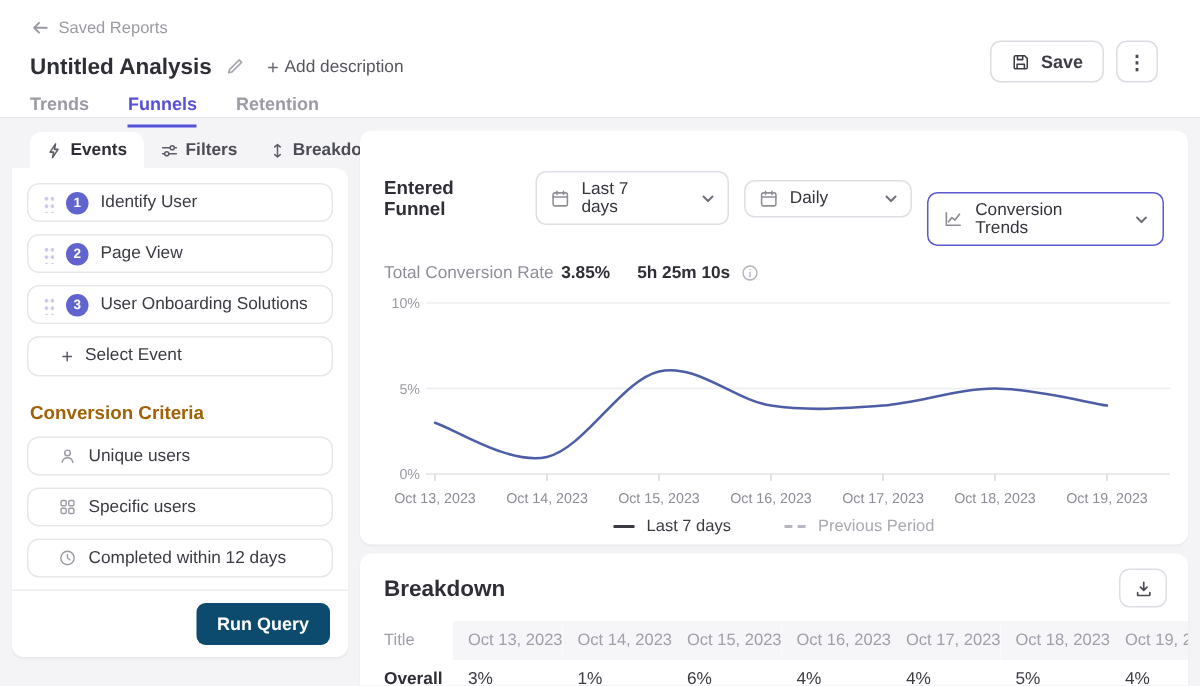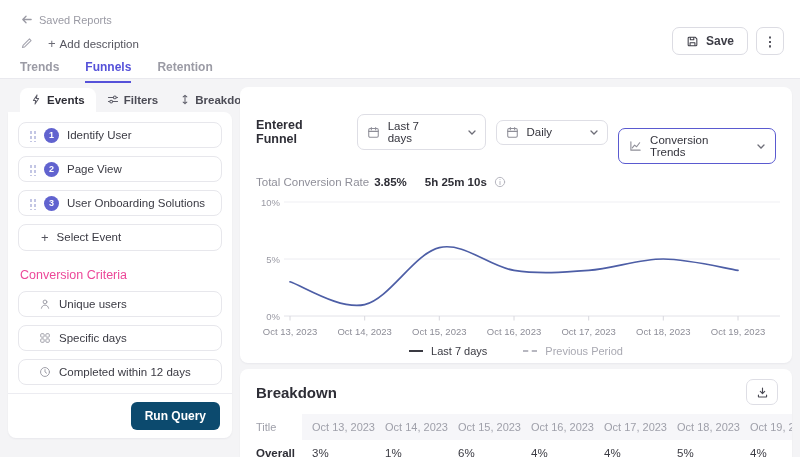--- a/index.html
+++ b/index.html
@@ -31,38 +31,38 @@
     display: inline-flex; align-items: center; gap: 4px;
     font-size: 11.5px; color: #55555f; margin-left: 6px; cursor: pointer;
   }
   .add-desc .plus { font-size: 13px; color: #6a6a74; }
   .report-tabs { display: flex; gap: 26px; margin-top: 9px; }
   .report-tab {
     font-size: 12px; font-weight: bold; color: #9b9ba5;
     padding-bottom: 7px; border-bottom: 2px solid transparent; cursor: pointer;
   }
   .report-tab.active { color: #5551d9; border-bottom-color: #5551d9; }
-  .topbar-actions { position: absolute; right: 16px; top: 27px; display: flex; gap: 8px; }
+  .topbar-actions { position: absolute; right: 28px; top: 27px; display: flex; gap: 8px; }
   .save-btn {
     display: inline-flex; align-items: center; gap: 7px;
     background: #fff; border: 1px solid #dcdce3; border-radius: 7px;
     padding: 6px 13px; font-size: 12px; font-weight: bold; color: #3d3d46; cursor: pointer;
   }
   .kebab-btn {
     width: 28px; border: 1px solid #dcdce3; border-radius: 7px; background: #fff;
     display: flex; align-items: center; justify-content: center;
     font-size: 13px; font-weight: bold; color: #4a4a54; cursor: pointer; letter-spacing: 0;
   }
 
   
   .content { display: flex; gap: 8px; padding: 8px 8px 0; height: 378px; align-items: flex-start; }
 
   
   .query-panel { width: 224px; flex-shrink: 0; height: 351px; display: flex; flex-direction: column; }
-  .panel-tabs { display: flex; align-items: center; padding-left: 12px; height: 25px; }
+  .panel-tabs { display: flex; align-items: flex-end; padding-left: 12px; height: 25px; }
   .panel-tab {
     display: inline-flex; align-items: center; gap: 5px;
     font-size: 11.5px; font-weight: bold; color: #4c4c56;
     padding: 6px 11px 6px; cursor: pointer; border-radius: 8px 8px 0 0;
   }
   .panel-tab.active { background: #fff; color: #2e2e36; }
   .panel-tab .ticon { color: #5d5d68; }
   .panel-body {
     background: #fff; border-radius: 0 8px 8px 8px; flex: 1;
     box-shadow: 0 1px 2px rgba(25,25,50,.05);
@@ -79,21 +79,21 @@
     background-image: radial-gradient(#c3c6e4 1px, transparent 1.1px);
     background-size: 4px 5px; background-position: 0 1px;
   }
   .step-badge {
     width: 15px; height: 15px; border-radius: 50%; background: #6163cf;
     color: #fff; font-size: 9px; font-weight: bold;
     display: flex; align-items: center; justify-content: center; flex-shrink: 0;
   }
   .select-event { color: #3a3a43; }
   .select-event .plus { font-size: 13px; color: #55555f; margin-left: 12px; }
-  .section-title { font-size: 12.5px; font-weight: normal; color: #ec4899; margin: 9px 2px 9px; }
+  .section-title { font-size: 12.5px; font-weight: bold; color: #a16207; margin: 9px 2px 9px; }
   .criteria-card { padding-left: 20px; }
   .criteria-card .cicon { color: #9b9ba5; display: inline-flex; }
   .panel-footer {
     margin: auto -10px 0; border-top: 1px solid #ececf1;
     padding: 8px 12px 0; display: flex; justify-content: flex-end;
   }
   .run-query-btn {
     background: #0c4a6e; color: #fff; font-size: 12px; font-weight: bold;
     border: none; border-radius: 6px; padding: 7px 14px; cursor: pointer;
   }
@@ -157,20 +157,21 @@
 <header class="topbar">
   <div class="breadcrumb">
     <span style="display:inline-flex">
       <svg width="13" height="13" viewBox="0 0 14 14" fill="none" stroke="#9a9aa4" stroke-width="1.4" stroke-linecap="round" stroke-linejoin="round">
           <path d="M12 7H3M6.5 3.5 3 7l3.5 3.5"></path>
         </svg>
     </span>
     <span>Saved Reports</span>
   </div>
   <div class="title-row">
+    <span class="page-title">Untitled Analysis</span>
     <span class="pencil-btn">
       <svg width="13" height="13" viewBox="0 0 14 14" fill="none" stroke="currentColor" stroke-width="1.2" stroke-linejoin="round">
           <path d="M10.2 2.1l1.7 1.7L5 10.7l-2.3.6.6-2.3z"></path>
         </svg>
     </span>
     <span class="add-desc">
       <span class="plus">+</span>
       <span>Add description</span>
     </span>
   </div>
@@ -260,21 +261,21 @@
       </div>
       <div class="criteria-card">
         <span class="cicon">
           <svg width="12" height="12" viewBox="0 0 14 14" fill="none" stroke="currentColor" stroke-width="1.1">
               <rect x="2" y="2" width="4" height="4" rx="1"></rect>
               <rect x="8" y="2" width="4" height="4" rx="1"></rect>
               <rect x="2" y="8" width="4" height="4" rx="1"></rect>
               <rect x="8" y="8" width="4" height="4" rx="1"></rect>
             </svg>
         </span>
-        <span>Specific days</span>
+        <span>Specific users</span>
       </div>
       <div class="criteria-card">
         <span class="cicon">
           <svg width="12" height="12" viewBox="0 0 14 14" fill="none" stroke="currentColor" stroke-width="1.1" stroke-linecap="round">
               <circle cx="7" cy="7" r="5.2"></circle>
               <path d="M7 4.2V7l1.9 1.4"></path>
             </svg>
         </span>
         <span>Completed within 12 days</span>
       </div>

